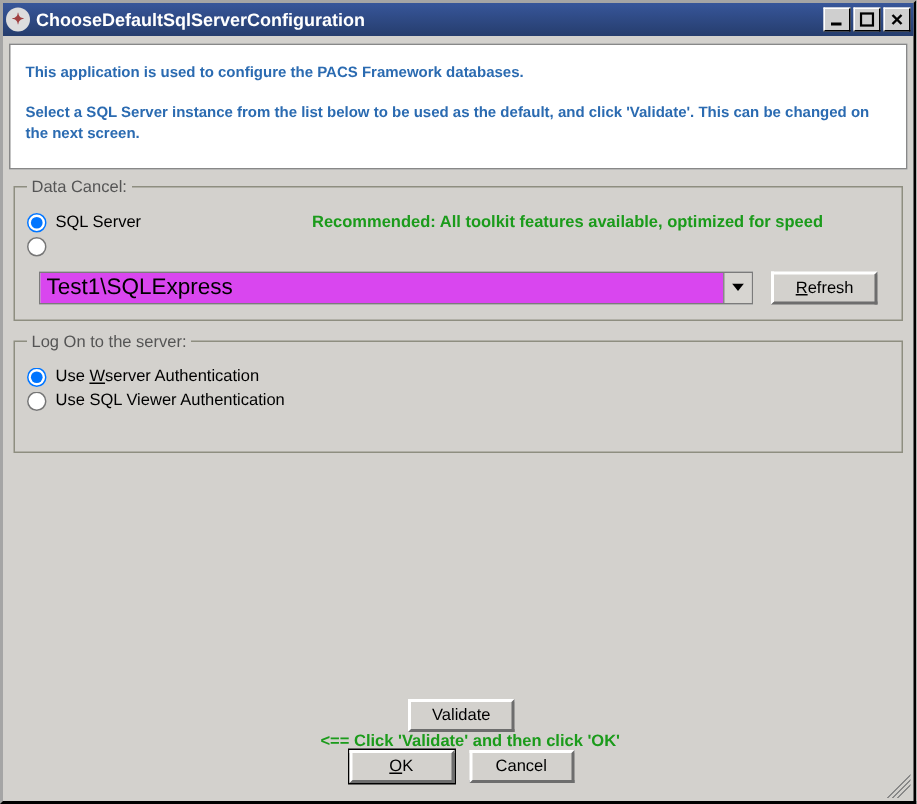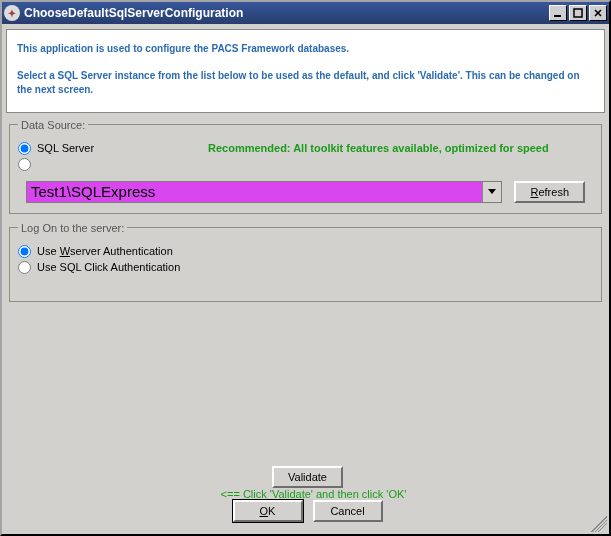--- a/index.html
+++ b/index.html
@@ -164,21 +164,21 @@
   .button-bar {
     position: absolute;
     left: 0; right: 0; bottom: 12px;
     display: flex;
     align-items: center;
     padding: 0 14px 0 18px;
     flex-direction: column;
   }
   .hint-green {
     color: #1b9b1b;
-    font-weight: normal;
+    font-weight: bold;
     margin-left: 12px;
     flex: 1;
   }
   .right-buttons { display: flex; gap: 10px; }
   .resize-grip {
     position: absolute;
     right: 2px; bottom: 2px;
     width: 16px; height: 16px;
     background:
       linear-gradient(135deg, transparent 0 50%, #888 50% 55%, transparent 55% 60%, #888 60% 65%, transparent 65% 70%, #888 70% 75%, transparent 75%);
@@ -213,21 +213,21 @@
   </div>
 
   <div class="content">
 
     <div class="intro-panel">
       <div class="intro-line1">This application is used to configure the PACS Framework databases.</div>
       <div>Select a SQL Server instance from the list below to be used as the default, and click 'Validate'.  This can be changed on the next screen.</div>
     </div>
 
     <fieldset>
-      <legend>Data Source:</legend>
+      <legend>Data Cancel:</legend>
 
       <div class="radio-row">
         <input type="radio" name="ds" checked="" style="">
         <span class="radio-label">SQL Server</span>
         <span class="rec-green">Recommended: All toolkit features available, optimized for speed</span>
       </div>
 
       <div class="radio-row">
         <input type="radio" name="ds" style="">
       </div>
@@ -251,21 +251,21 @@
     <fieldset style="padding-bottom:24px;">
       <legend>Log On to the server:</legend>
 
       <div class="radio-row">
         <input type="radio" name="auth" checked="" style="">
         <span><span>Use </span><span class="u">W</span><span>server Authentication</span></span>
       </div>
 
       <div class="radio-row">
         <input type="radio" name="auth" style="">
-        <span>Use SQL Click Authentication</span>
+        <span>Use SQL Viewer Authentication</span>
       </div>
 
     </fieldset>
 
   </div>
 
   <div class="button-bar">
     <button class="button3d">Validate</button>
     <span class="hint-green">&lt;== Click 'Validate' and then click 'OK'</span>
     <div class="right-buttons">

